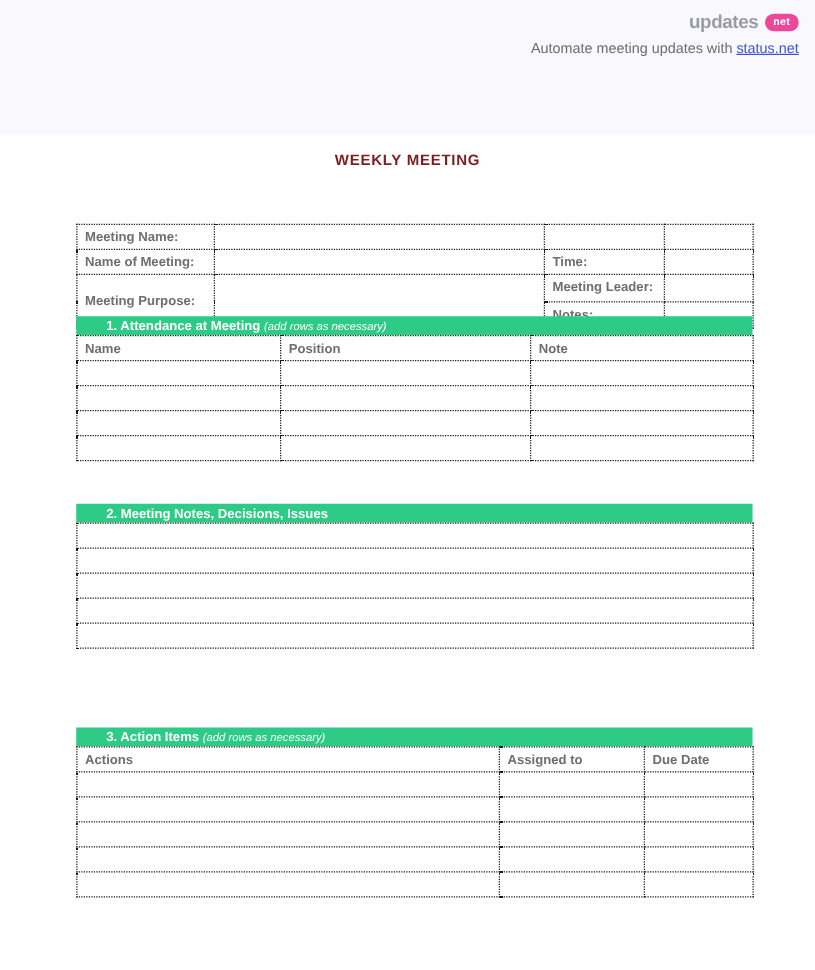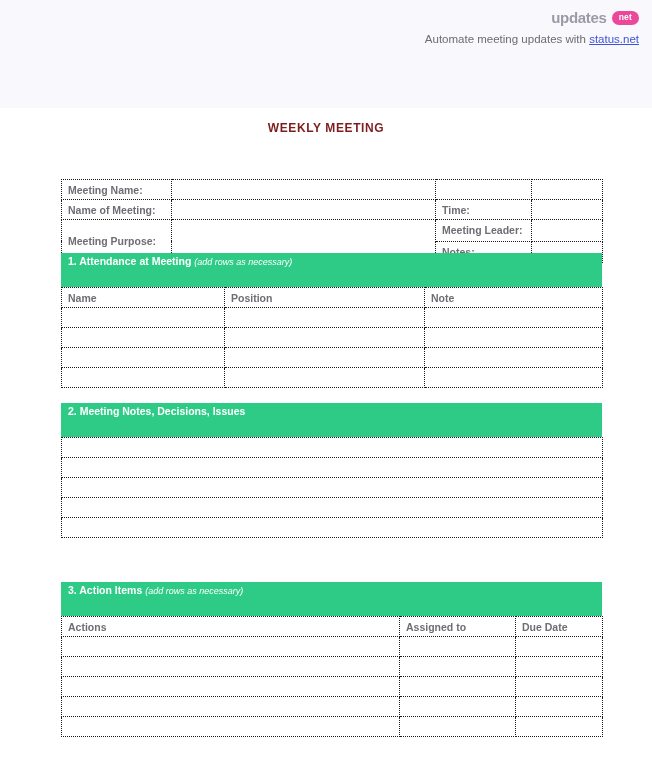--- a/index.html
+++ b/index.html
@@ -116,23 +116,23 @@
     border: none;
     background: transparent;
   }
 
   
   .sec-bar {
     background: #2ecb86;
     color: #ffffff;
     font-size: 10.5px;
     font-weight: bold;
-    height: 34px;
+    height: 15px;
     line-height: 17px;
-    padding-left: 7px;
+    padding-left: 24px;
     box-sizing: border-box;
     width: 541px;
   }
   .sec-bar .hint {
     font-weight: normal;
     font-style: italic;
     font-size: 9px;
   }
 
   td.colhead {

